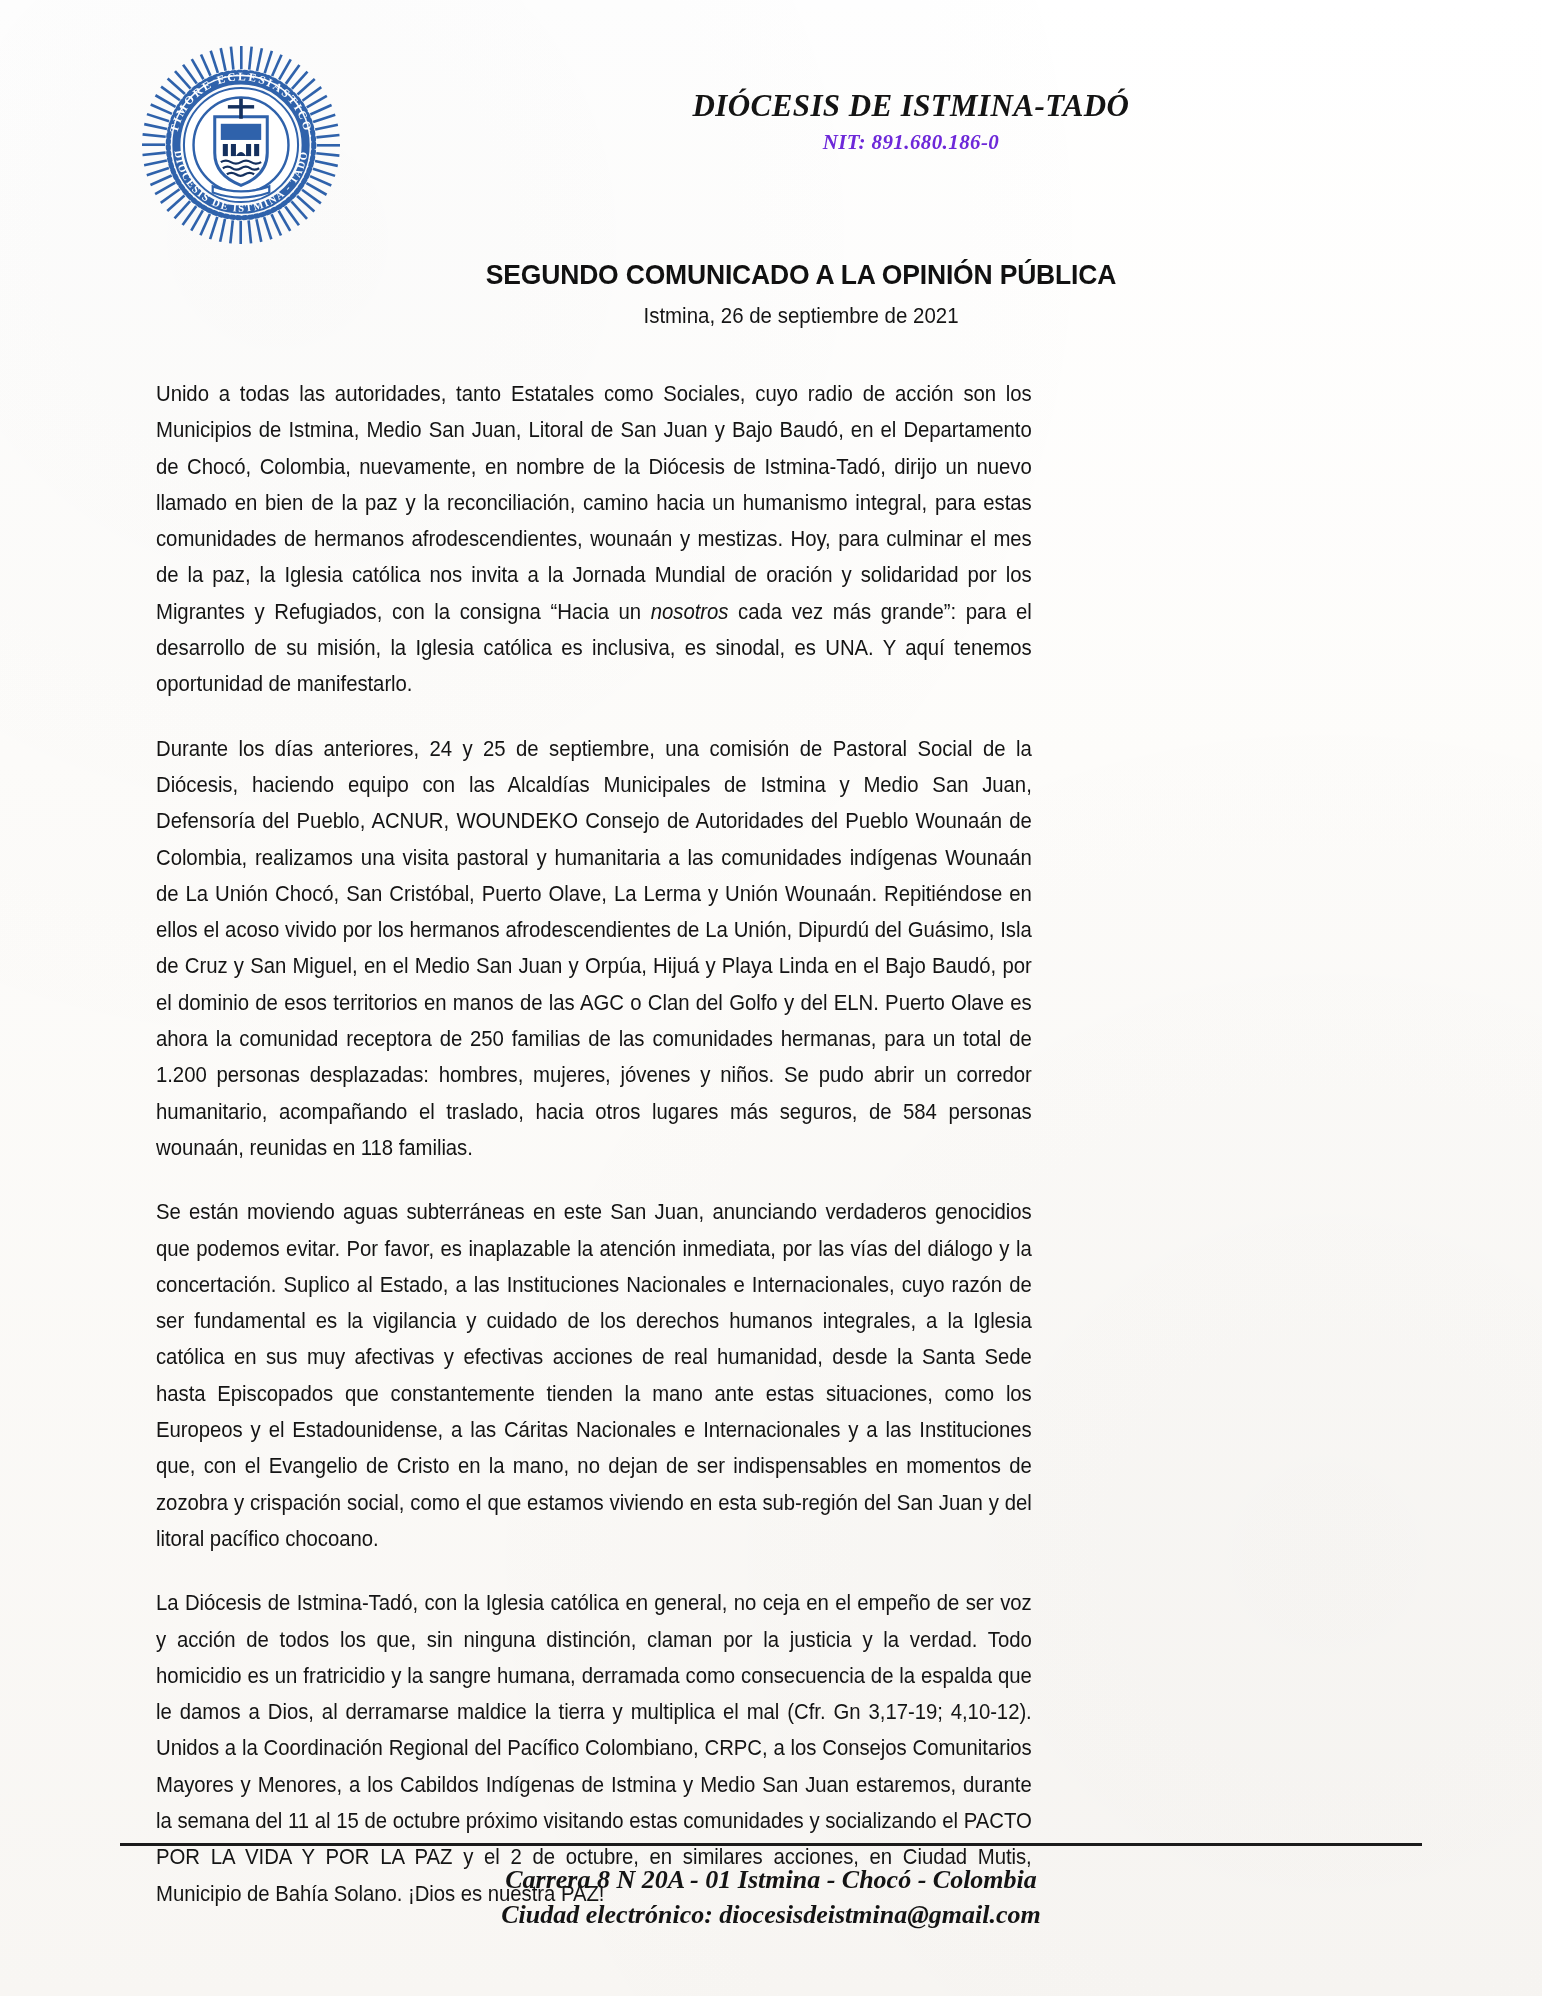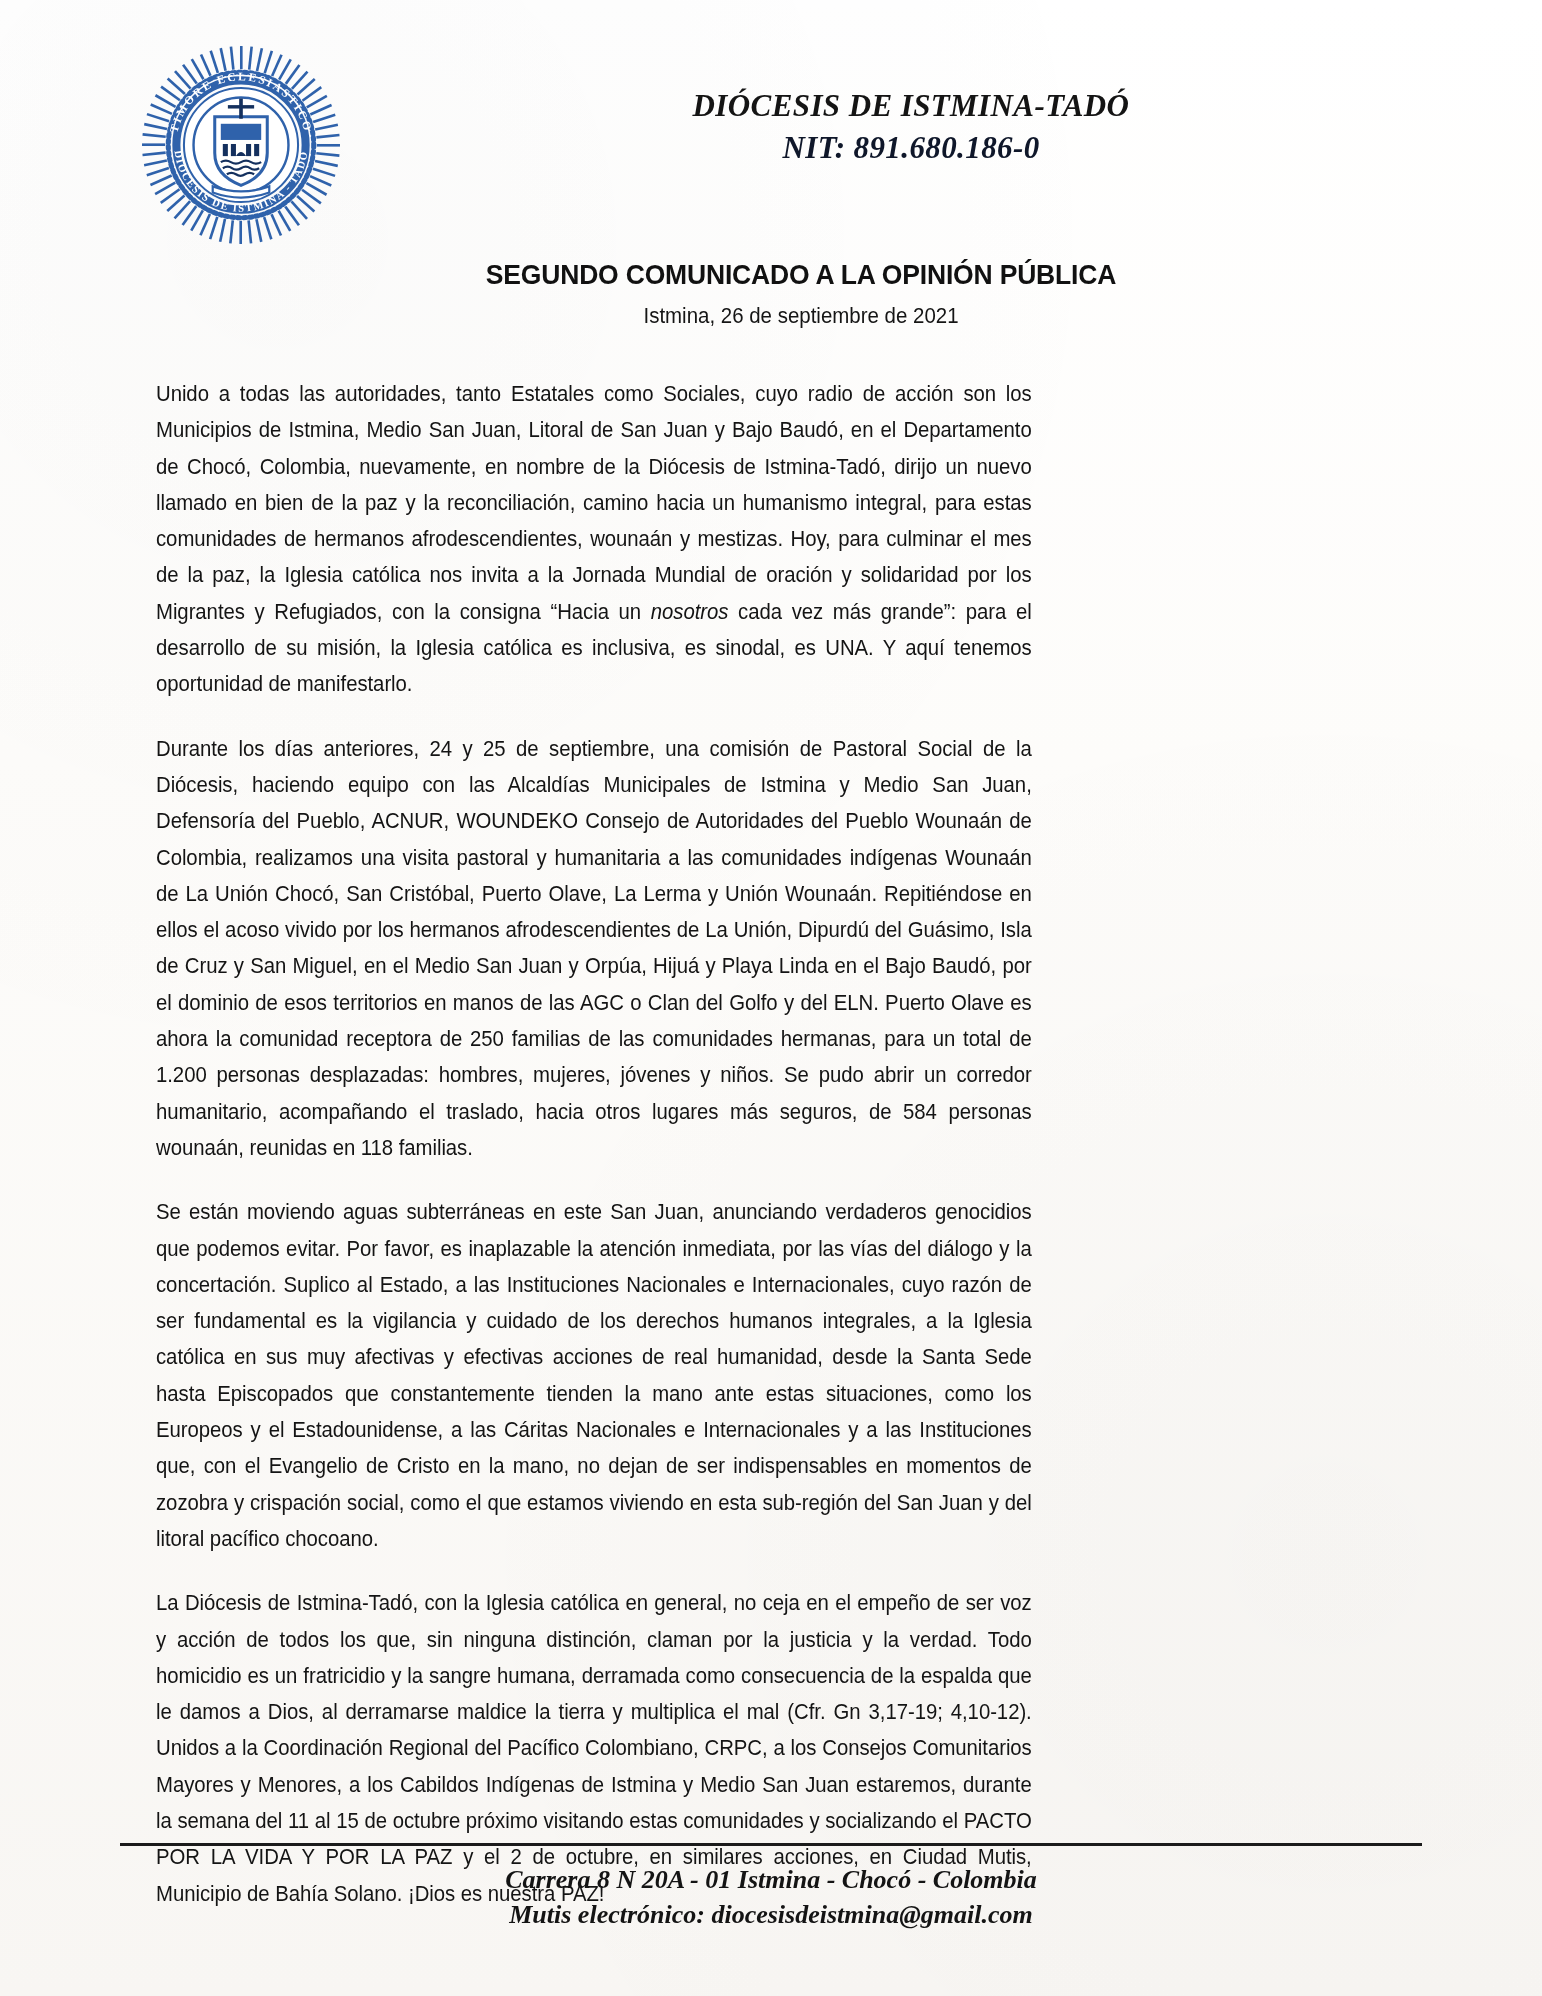--- a/index.html
+++ b/index.html
@@ -63,23 +63,23 @@
     font-weight: 700;
     font-size: 31px;
     letter-spacing: 0.4px;
     color: #141414;
     white-space: nowrap;
   }
   .masthead .line2 {
     font-family: "Liberation Serif", serif;
     font-style: italic;
     font-weight: 700;
-    font-size: 31px;
+    font-size: 21px;
     letter-spacing: 0.4px;
-    color: #0f172a;
+    color: #6d28d9;
     margin-top: 6px;
     white-space: nowrap;
   }
 
   .doc-title {
     position: absolute;
     left: 150px;
     right: 90px;
     top: 258px;
     text-align: center;
@@ -409,16 +409,16 @@
 
     <p class="para">Se están moviendo aguas subterráneas en este San Juan, anunciando verdaderos genocidios que podemos evitar. Por favor, es inaplazable la atención inmediata, por las vías del diálogo y la concertación. Suplico al Estado, a las Instituciones Nacionales e Internacionales, cuyo razón de ser fundamental es la vigilancia y cuidado de los derechos humanos integrales, a la Iglesia católica en sus muy afectivas y efectivas acciones de real humanidad, desde la Santa Sede hasta Episcopados que constantemente tienden la mano ante estas situaciones, como los Europeos y el Estadounidense, a las Cáritas Nacionales e Internacionales y a las Instituciones que, con el Evangelio de Cristo en la mano, no dejan de ser indispensables en momentos de zozobra y crispación social, como el que estamos viviendo en esta sub-región del San Juan y del litoral pacífico chocoano.</p>
 
     <p class="para">La Diócesis de Istmina-Tadó, con la Iglesia católica en general, no ceja en el empeño de ser voz y acción de todos los que, sin ninguna distinción, claman por la justicia y la verdad. Todo homicidio es un fratricidio y la sangre humana, derramada como consecuencia de la espalda que le damos a Dios, al derramarse maldice la tierra y multiplica el mal (Cfr. Gn 3,17-19; 4,10-12). Unidos a la Coordinación Regional del Pacífico Colombiano, CRPC, a los Consejos Comunitarios Mayores y Menores, a los Cabildos Indígenas de Istmina y Medio San Juan estaremos, durante la semana del 11 al 15 de octubre próximo visitando estas comunidades y socializando el PACTO POR LA VIDA Y POR LA PAZ y el 2 de octubre, en similares acciones, en Ciudad Mutis, Municipio de Bahía Solano. ¡Dios es nuestra PAZ!</p>
   </div>
 
   <div class="footer-rule"></div>
 
   <div class="footer">
     <div>Carrera 8 N 20A - 01 Istmina - Chocó - Colombia</div>
-    <div>Mutis electrónico: diocesisdeistmina@gmail.com</div>
+    <div>Ciudad electrónico: diocesisdeistmina@gmail.com</div>
   </div>
 
 </div>
 
 </body></html>

